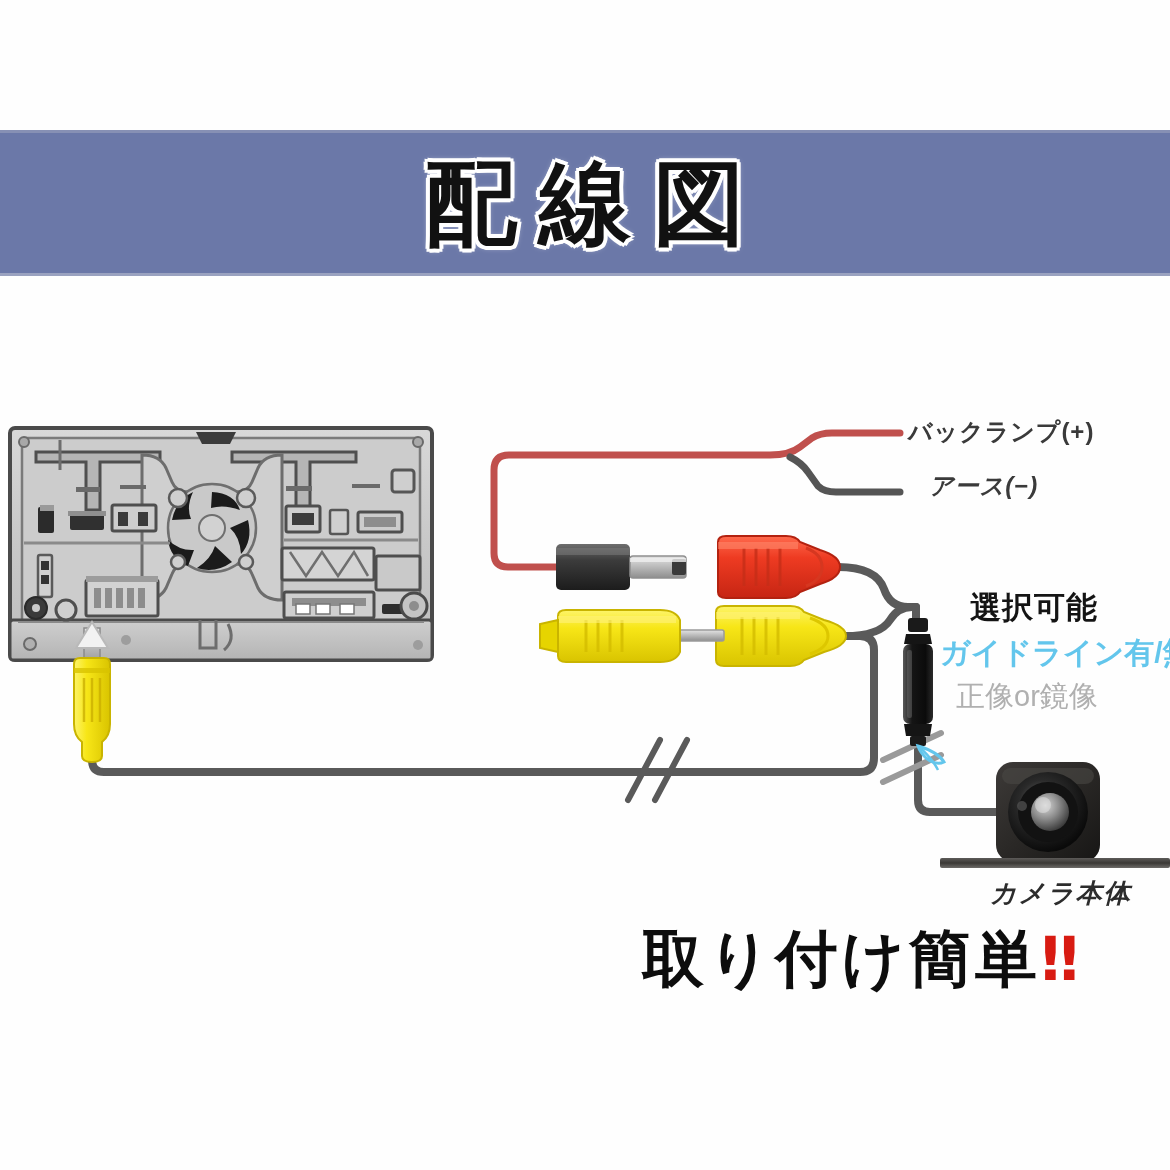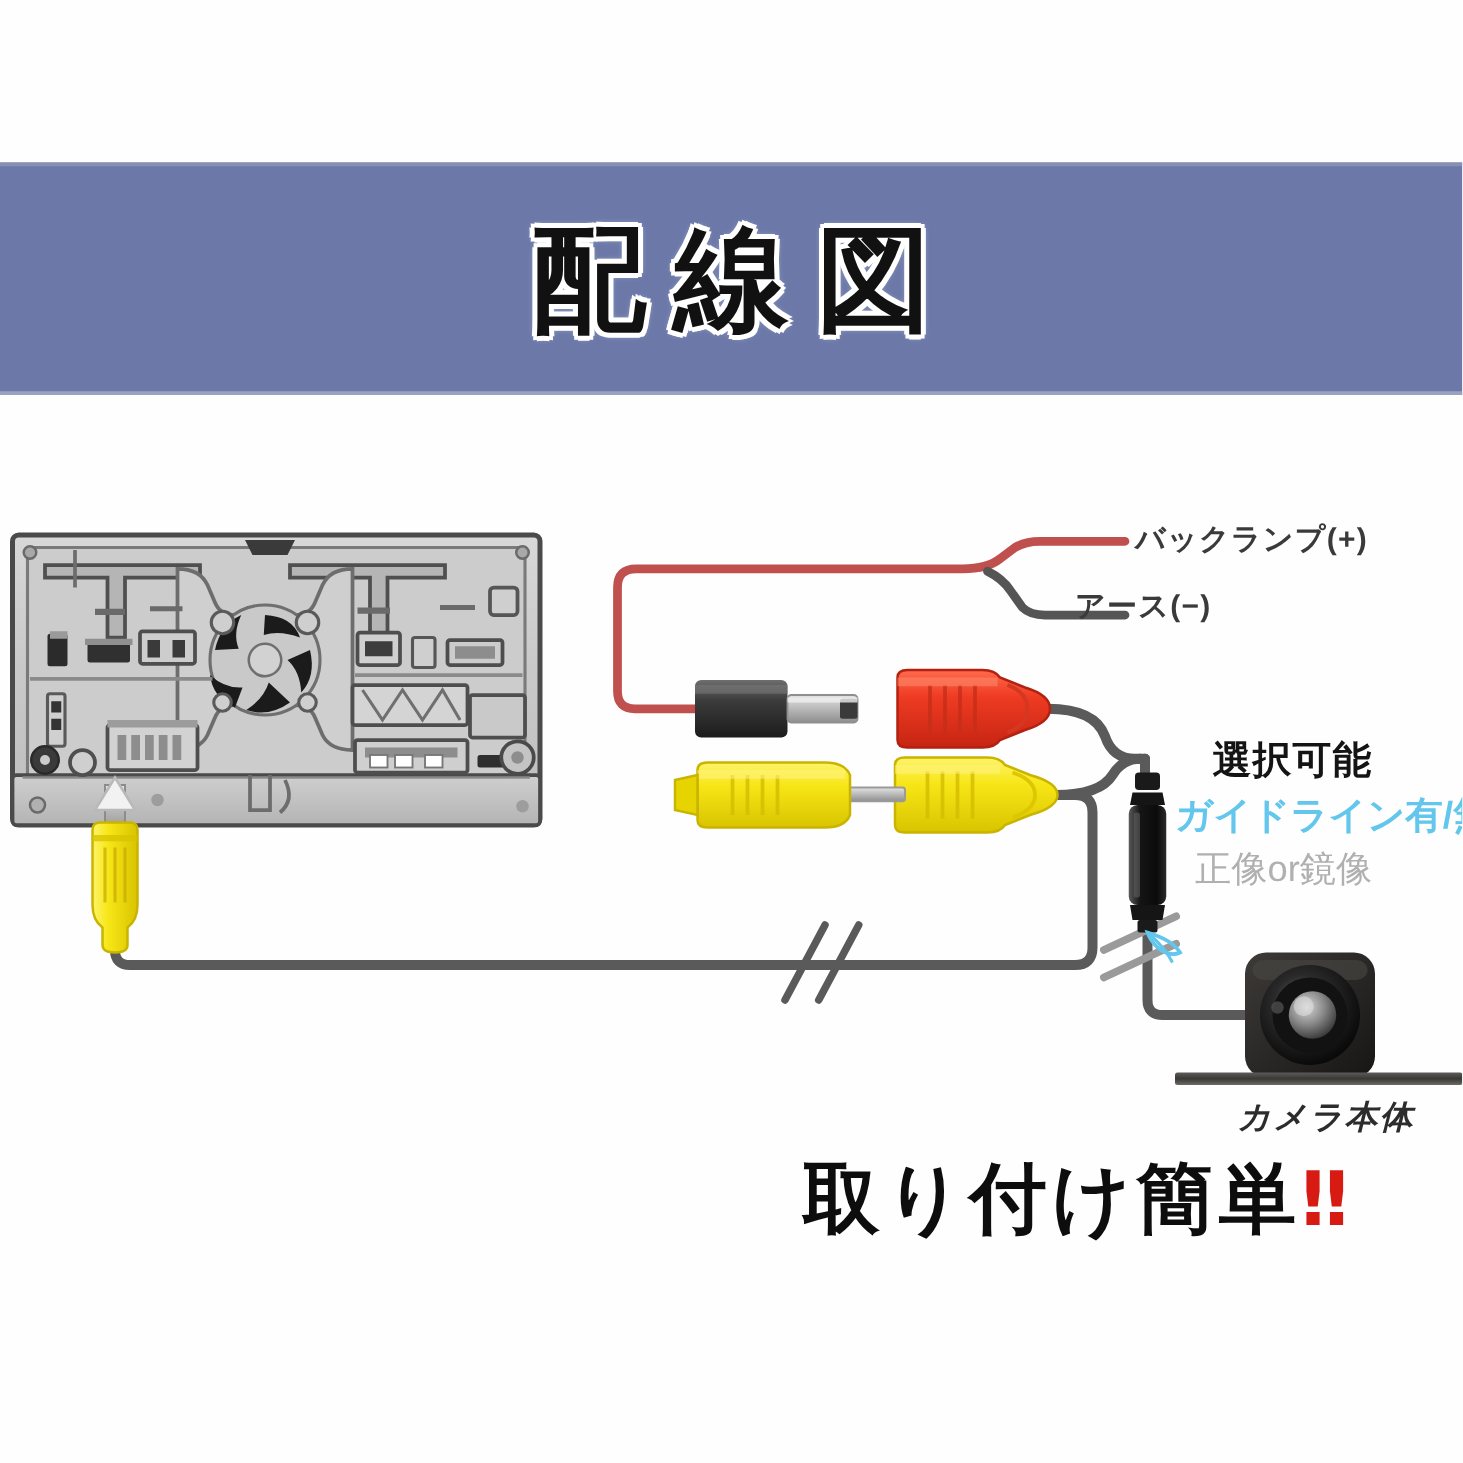--- a/index.html
+++ b/index.html
@@ -15,21 +15,21 @@
     overflow: hidden;
     font-family: "Liberation Sans", "DejaVu Sans", sans-serif;
   }
 
   
   .banner {
     position: absolute;
     left: 0;
     top: 130px;
     width: 1170px;
-    height: 186px;
+    height: 146px;
     background: #6b78a8;
     border-top: 3px solid #8790b4;
     border-bottom: 3px solid #9aa2c0;
     box-sizing: border-box;
     display: flex;
     align-items: center;
     justify-content: center;
   }
   .banner-title {
     font-family: "DejaVu Serif", "Liberation Serif", serif;
@@ -397,21 +397,21 @@
       <circle cx="1050" cy="812" r="19" fill="url(#gLensGlass)"></circle>
       <circle cx="1043" cy="805" r="8" fill="#e2e2e2" opacity="0.55"></circle>
       <circle cx="1022" cy="806" r="5" fill="#4d4d4d" opacity="0.8"></circle>
 
       <rect x="940" y="858" width="230" height="10" rx="2" fill="url(#gBracket)"></rect>
     </g>
   </svg>
 
   <div class="lbl wire-label" style="left:908px; top:420px;">バックランプ(+)</div>
 
-  <div class="lbl wire-label" style="left:860px; top:474px;">アース(−)</div>
+  <div class="lbl wire-label" style="left:929px; top:474px;font-style:italic;">アース(−)</div>
 
   <div class="lbl sel-title" style="left:970px; top:592px;">選択可能</div>
 
   <div class="lbl sel-blue" style="left:940px; top:638px;">ガイドライン有/無</div>
 
   <div class="lbl sel-gray" style="left:944px; top:682px;margin-left:12px;">正像or鏡像</div>
 
   <div class="lbl cam-label" style="left:990px; top:880px;">カメラ本体</div>
 
   <div class="lbl tagline" style="left:612px; top:928px;margin-left:30px;">

